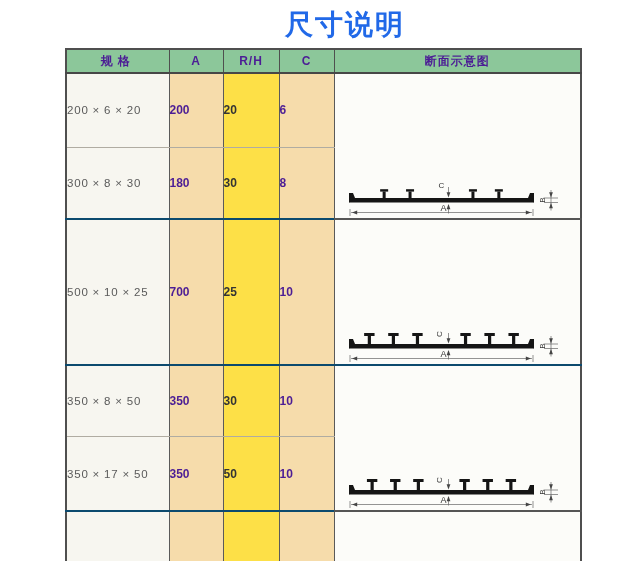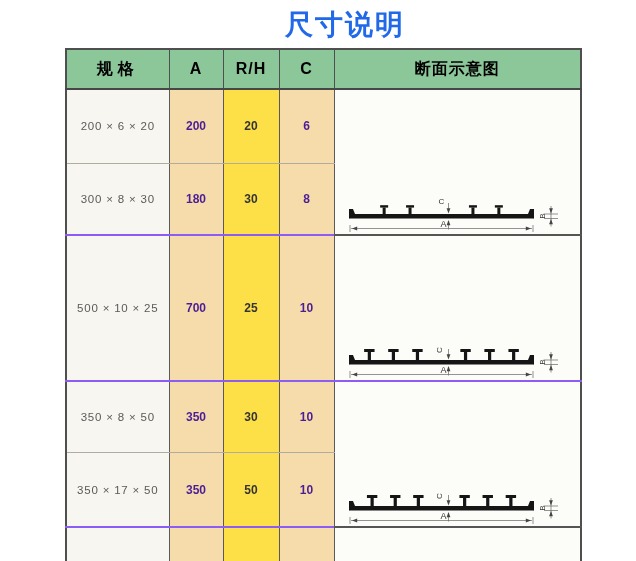--- a/index.html
+++ b/index.html
@@ -12,30 +12,30 @@
     text-align:center;font-size:28px;font-weight:bold;color:#2169e8;letter-spacing:2px;
   }
   table.spec-table{
     position:absolute;left:65px;top:48px;width:515px;
     border-collapse:collapse;table-layout:fixed;
     border:2px solid #4f4f4f;background:#fbfaf6;
   }
   col.c-spec{width:103px}col.c-a{width:54px}col.c-rh{width:56px}col.c-c{width:55px}col.c-diag{width:247px}
   th{
     background:#8cc79a;border:1.5px solid #4f4f4f;border-bottom:2px solid #474747;
-    height:22px;font-size:16px;font-weight:bold;color:#000000;letter-spacing:1px;padding:8px;
+    height:22px;font-size:12px;font-weight:bold;color:#4c1d95;letter-spacing:1px;padding:0;
   }
   th.h-spec{letter-spacing:5px}
   td{
     border-left:1.5px solid #5a5a5a;border-right:1.5px solid #5a5a5a;
     border-top:1px solid #b0aca2;border-bottom:1px solid #b0aca2;
-    text-align:center;vertical-align:middle;padding:0;
+    text-align:left;vertical-align:middle;padding:0;
     font-size:12px;color:#3c3c3c;
   }
-  tr.ge > td{border-bottom:2px solid #8b5cf6}
+  tr.ge > td{border-bottom:2px solid #0c4a6e}
   td.spec{background:#f7f6f0;font-size:11.5px;color:#5a5a5a;letter-spacing:.8px}
   td.a,td.c{background:#f6dcab;font-weight:bold;color:#4c1d95}
   td.rh{background:#fde047;font-weight:bold;color:#343434}
   td.diag{background:#fcfcf9;border-bottom:2px solid #555;padding:0}
   td.diag svg{display:block;margin:0 auto}
 </style>
 </head>
 <body>
 
 <div class="title">尺寸说明</div>

